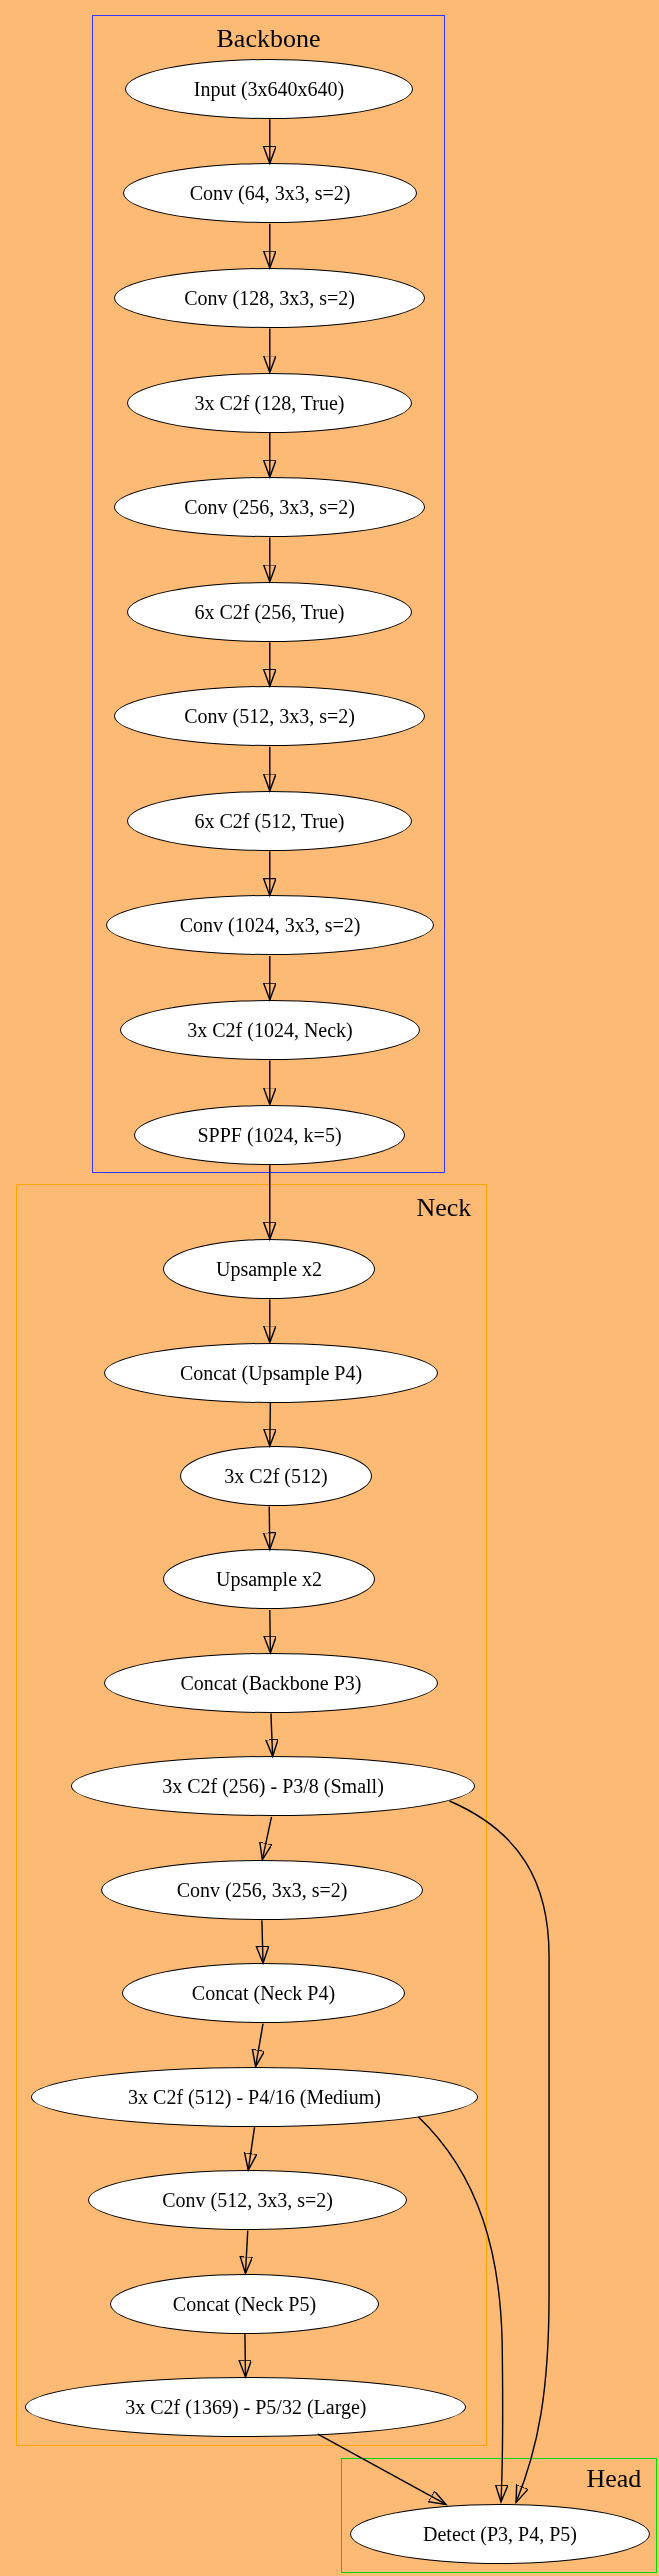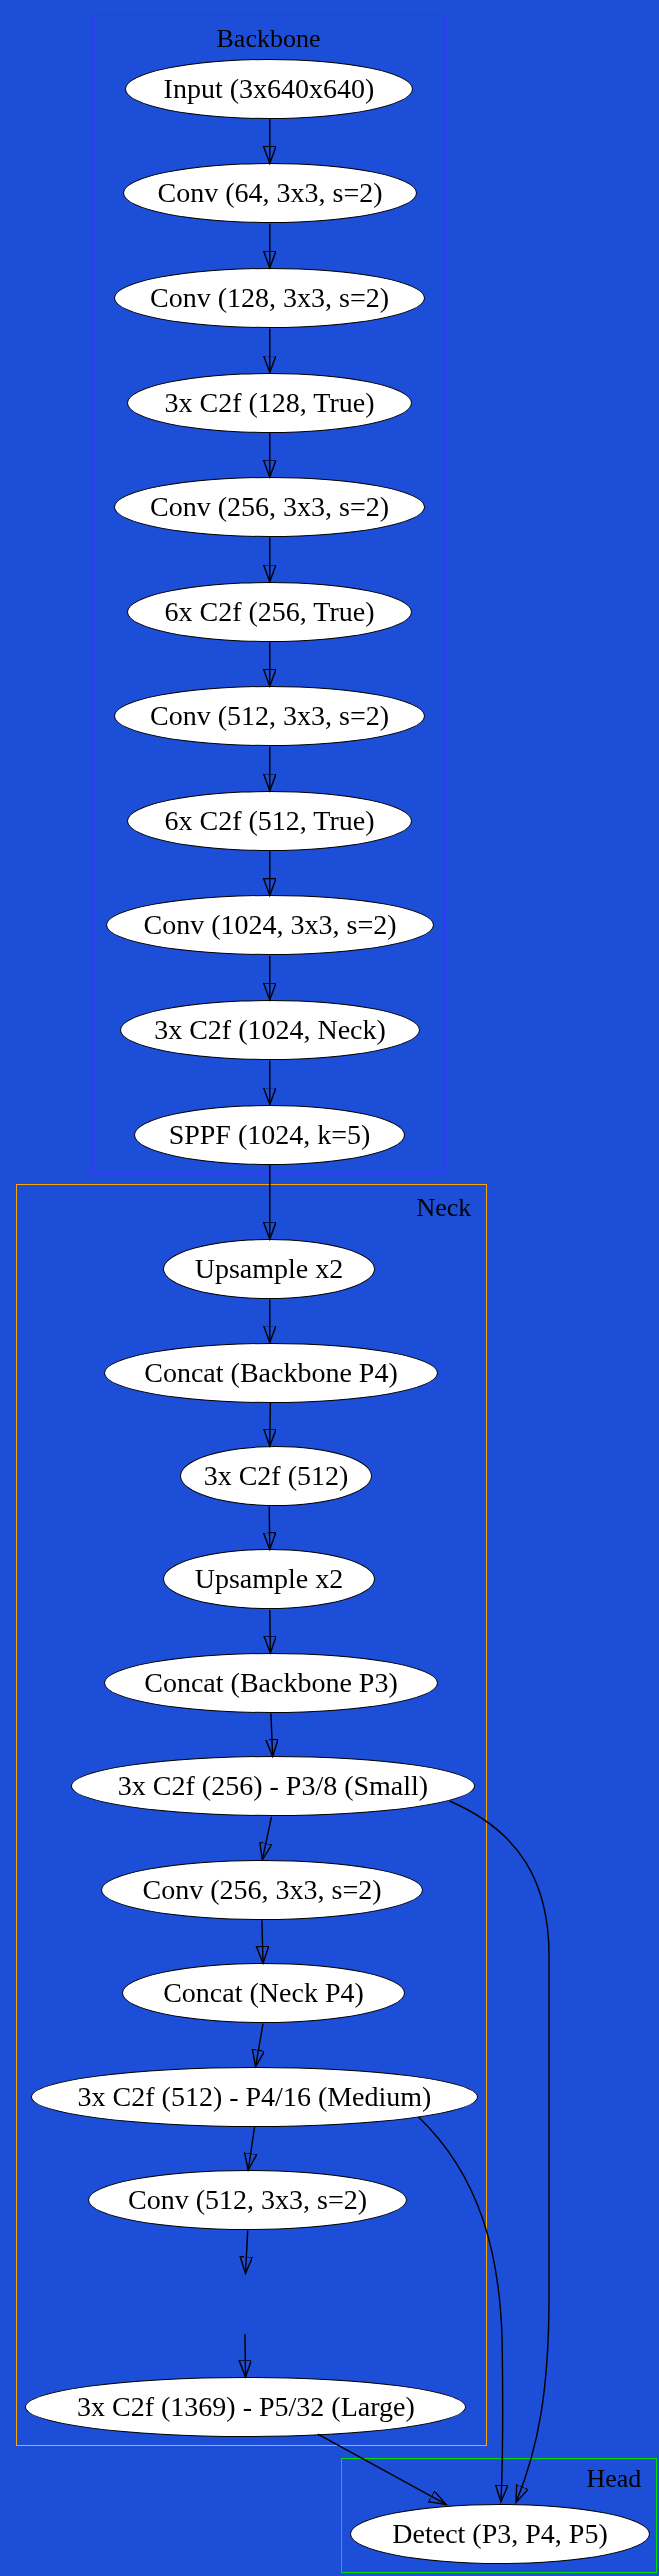--- a/index.html
+++ b/index.html
@@ -1,20 +1,20 @@
 <!DOCTYPE html>
 <html style="font-size:9px"><head>
 <meta charset="utf-8">
 <style>
   html,body{margin:0;padding:0;background:#ffffff;}
   .canvas{
     position:relative;
     width:660px;
     height:2576px;
-    background:#1d4ed8;
+    background:#fdba74;
     font-family:"Liberation Serif","DejaVu Serif",serif;
     overflow:hidden;
   }
   .cluster{
     position:absolute;
     background:transparent;
     box-sizing:border-box;
   }
   .cluster-backbone{border:1.7px solid #3434ff;}
   .cluster-neck{border:1.7px solid #ffa500;}
@@ -34,21 +34,21 @@
   .node{
     position:absolute;
     height:60px;
     box-sizing:border-box;
     border:1.7px solid #000;
     border-radius:50%;
     background:#ffffff;
     display:flex;
     align-items:center;
     justify-content:center;
-    font-size:28px;
+    font-size:20px;
     color:#000;
     white-space:nowrap;
     z-index:2;
   }
   .edges{
     position:absolute;
     left:0;top:0;
     width:660px;
     height:2576px;
     z-index:3;
@@ -83,29 +83,30 @@
   <div class="node" style="left:127px;top:373px;width:285px;">3x C2f (128, True)</div>
   <div class="node" style="left:114px;top:477px;width:311px;">Conv (256, 3x3, s=2)</div>
   <div class="node" style="left:127px;top:582px;width:285px;">6x C2f (256, True)</div>
   <div class="node" style="left:114px;top:686px;width:311px;">Conv (512, 3x3, s=2)</div>
   <div class="node" style="left:127px;top:791px;width:285px;">6x C2f (512, True)</div>
   <div class="node" style="left:106px;top:895px;width:328px;">Conv (1024, 3x3, s=2)</div>
   <div class="node" style="left:120px;top:1000px;width:300px;">3x C2f (1024, Neck)</div>
   <div class="node" style="left:134px;top:1105px;width:271px;">SPPF (1024, k=5)</div>
 
   <div class="node" style="left:163px;top:1239px;width:212px;">Upsample x2</div>
-  <div class="node" style="left:104px;top:1343px;width:334px;">Concat (Backbone P4)</div>
+  <div class="node" style="left:104px;top:1343px;width:334px;">Concat (Upsample P4)</div>
   <div class="node" style="left:180px;top:1446px;width:192px;">3x C2f (512)</div>
   <div class="node" style="left:163px;top:1549px;width:212px;">Upsample x2</div>
   <div class="node" style="left:104px;top:1653px;width:334px;">Concat (Backbone P3)</div>
   <div class="node" style="left:71px;top:1756px;width:404px;">3x C2f (256) - P3/8 (Small)</div>
   <div class="node" style="left:101px;top:1860px;width:322px;">Conv (256, 3x3, s=2)</div>
   <div class="node" style="left:122px;top:1963px;width:283px;">Concat (Neck P4)</div>
   <div class="node" style="left:31px;top:2067px;width:447px;">3x C2f (512) - P4/16 (Medium)</div>
   <div class="node" style="left:88px;top:2170px;width:319px;">Conv (512, 3x3, s=2)</div>
+  <div class="node" style="left:110px;top:2274px;width:269px;">Concat (Neck P5)</div>
   <div class="node" style="left:25.4px;top:2377px;width:441px;">3x C2f (1369) - P5/32 (Large)</div>
 
   <div class="node" style="left:350px;top:2504px;width:300px;">Detect (P3, P4, P5)</div>
 
   <svg class="edges" viewBox="0 0 1167 4557">
     <defs>
       <marker id="arrow" markerUnits="userSpaceOnUse" markerWidth="36" markerHeight="26" refX="29" refY="11" orient="auto">
         <path d="M0,0 L30,11 L0,22 z" fill="#000" stroke="none"></path>
       </marker>
     </defs>

